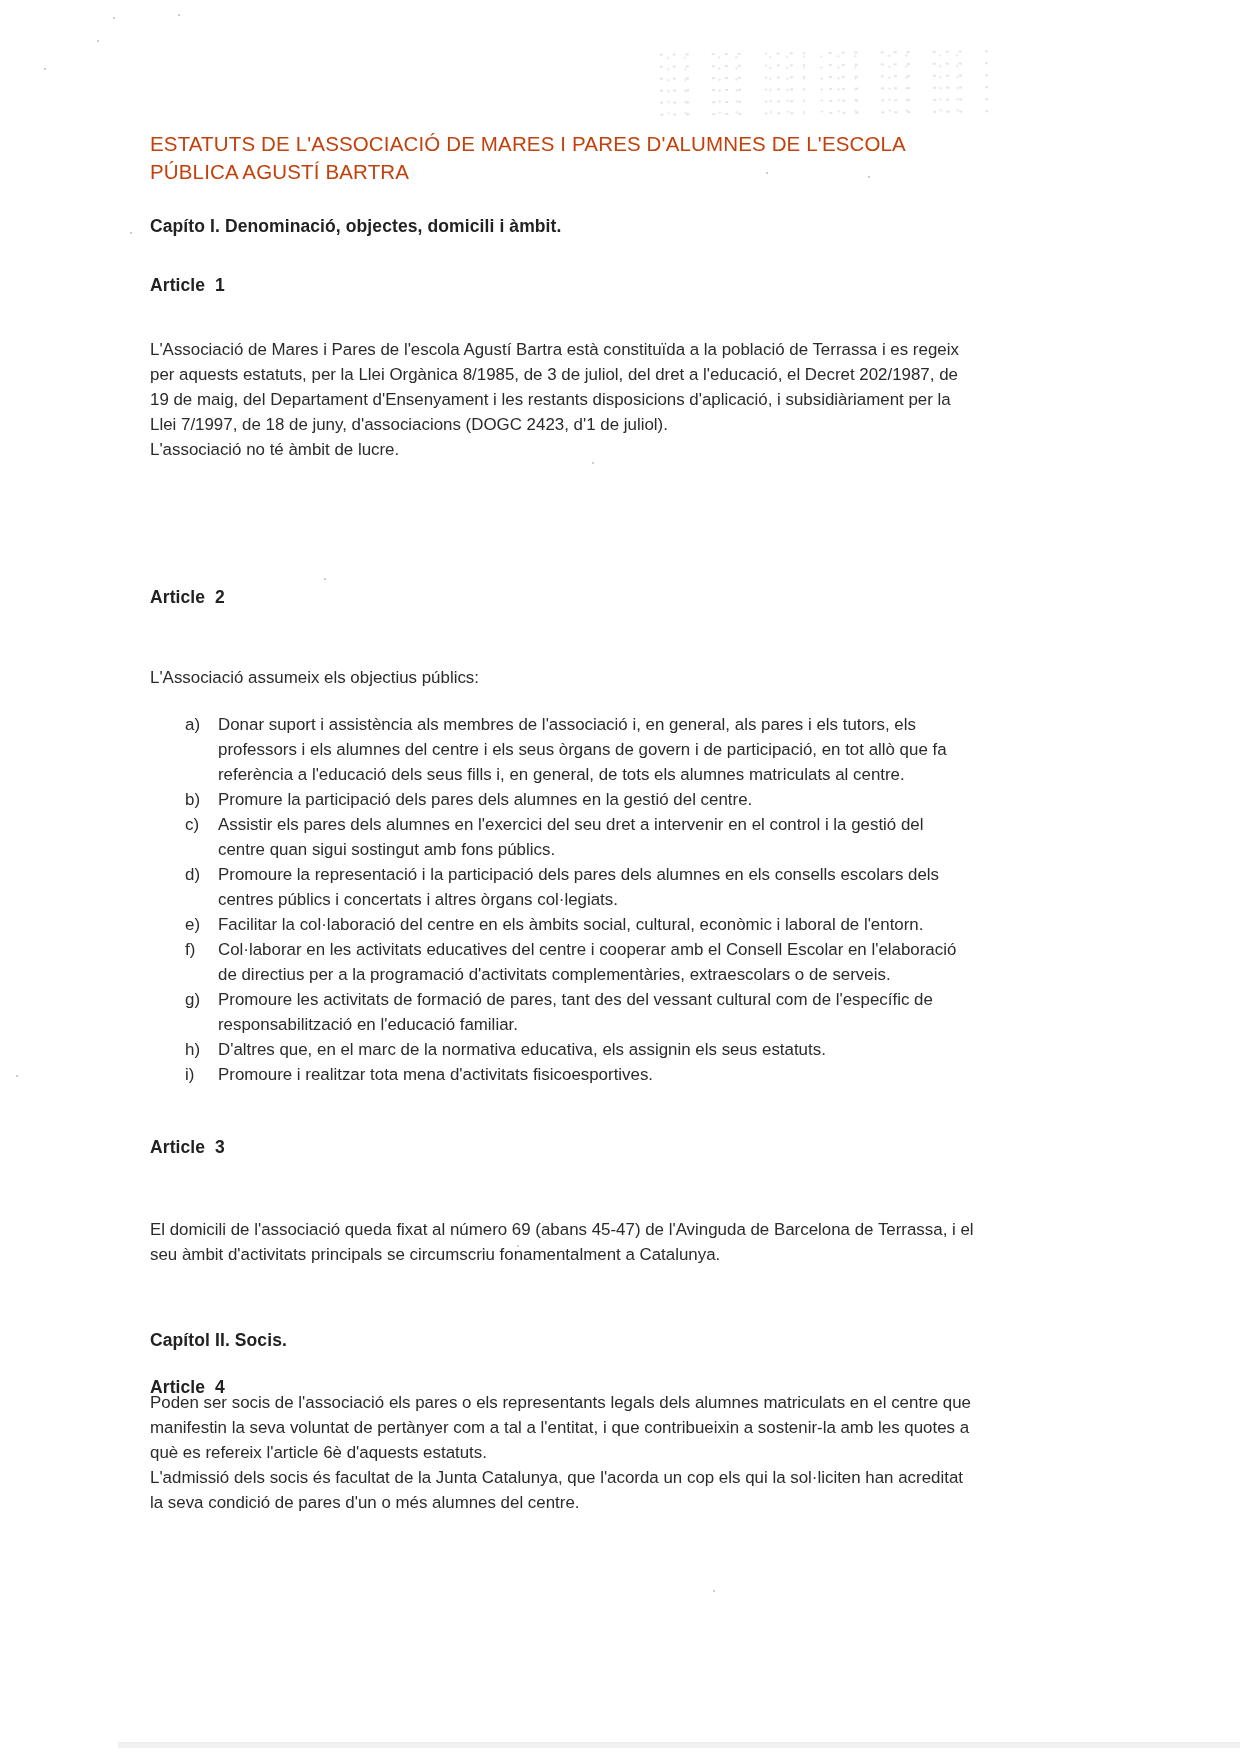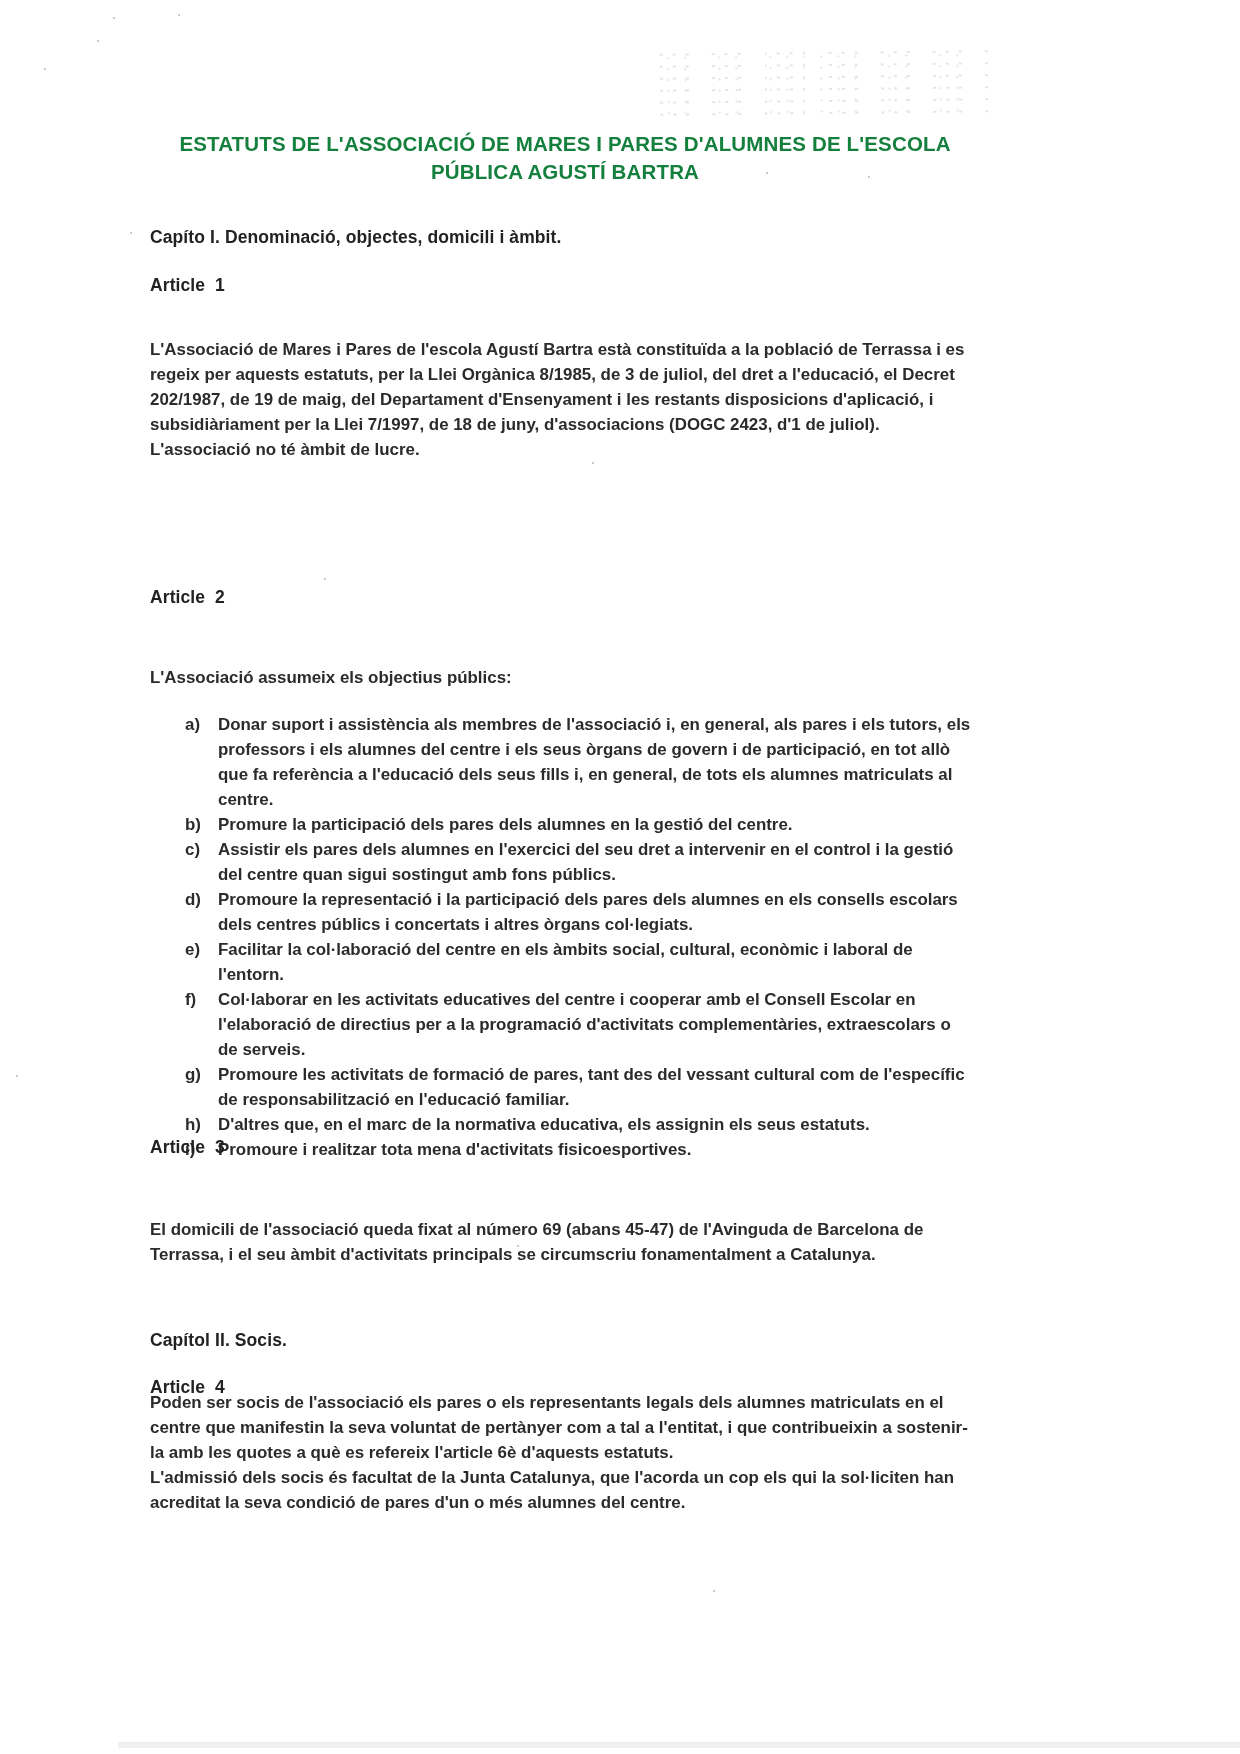--- a/index.html
+++ b/index.html
@@ -6,29 +6,28 @@
   .page{
     position:relative;
     width:1240px;
     height:1754px;
     margin:0 auto;
     background:#ffffff;
     font-family:"Liberation Sans", sans-serif;
     color:#2b2b2b;
     overflow:hidden;
   }
-  .abs{position:absolute;left:150px;width:824px;font-weight:bold;}
+  .abs{position:absolute;left:150px;width:824px;}
   .doc-title{
-    font-weight:bold;
+    font-weight:normal;
     font-size:20.5px;
     line-height:27.5px;
     letter-spacing:0.15px;
-    color:#15803d;
+    color:#c2410c;
     width:830px;
-    text-align:center;
   }
   .heading{
     font-weight:bold;
     font-size:17.5px;
     color:#222222;
     white-space:pre-wrap;
     letter-spacing:0.1px;
   }
   .body-text{
     font-size:16.9px;
@@ -78,21 +77,21 @@
   <div class="speck" style="left:766px;top:172px"></div>
   <div class="speck" style="left:868px;top:176px"></div>
   <div class="speck" style="left:592px;top:462px"></div>
   <div class="speck" style="left:324px;top:578px"></div>
   <div class="speck" style="left:16px;top:1075px"></div>
   <div class="speck" style="left:517px;top:1245px"></div>
   <div class="speck" style="left:713px;top:1590px"></div>
 
   <div class="abs doc-title" style="top:130px">ESTATUTS DE L'ASSOCIACIÓ DE MARES I PARES D'ALUMNES DE L'ESCOLA PÚBLICA AGUSTÍ BARTRA</div>
 
-  <div class="abs heading" style="top:227px">Capíto I. Denominació, objectes, domicili i àmbit.</div>
+  <div class="abs heading" style="top:216px">Capíto I. Denominació, objectes, domicili i àmbit.</div>
 
   <div class="abs heading" style="top:275px">Article  1</div>
 
   <div class="abs body-text" style="top:337px">
     <div>L'Associació de Mares i Pares de l'escola Agustí Bartra està constituïda a la població de Terrassa i es regeix per aquests estatuts, per la Llei Orgànica 8/1985, de 3 de juliol, del dret a l'educació, el Decret 202/1987, de 19 de maig, del Departament d'Ensenyament i les restants disposicions d'aplicació, i subsidiàriament per la Llei 7/1997, de 18 de juny, d'associacions (DOGC 2423, d'1 de juliol).</div>
     <div>L'associació no té àmbit de lucre.</div>
   </div>
 
   <div class="abs heading" style="top:587px">Article  2</div>
 

